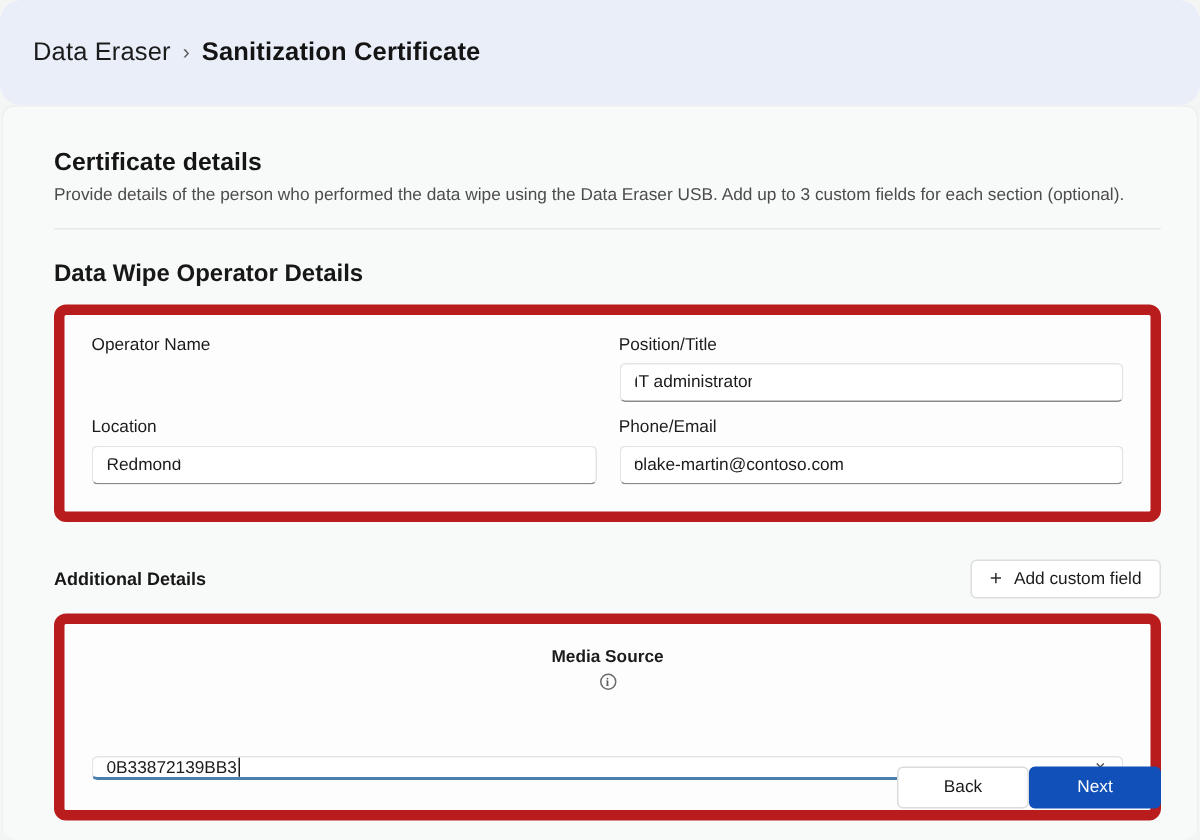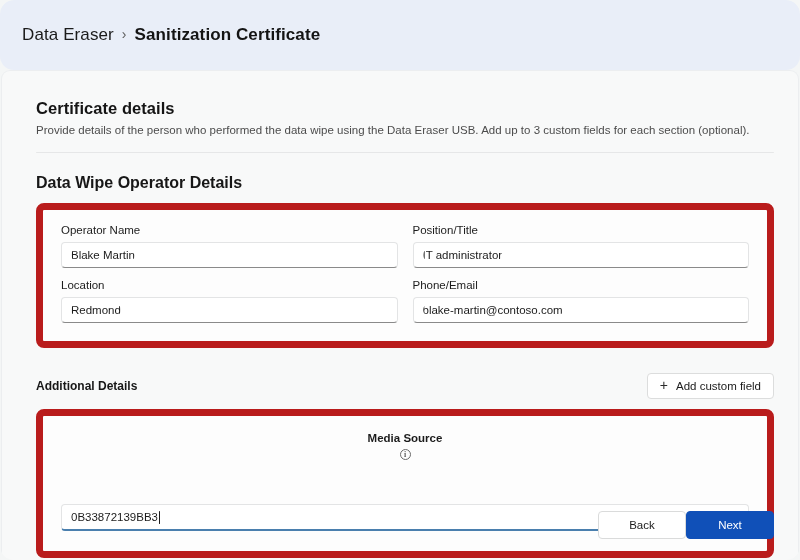--- a/index.html
+++ b/index.html
@@ -125,21 +125,21 @@
   .input .val {
     font-size: 11.5px;
     color: #1b1b1b;
     white-space: nowrap;
     overflow: hidden;
   }
 
   
   .input.focused {
     border-bottom: 2px solid #4a7fae;
-    height: 27px;
+    height: 16px;
     margin-top: 44px;
   }
   .caret {
     display: inline-block;
     width: 1px;
     height: 13px;
     background: #1b1b1b;
     margin-left: 1px;
     vertical-align: -2px;
   }
@@ -255,23 +255,20 @@
 
   <div class="divider"></div>
 
   <div class="section-heading">Data Wipe Operator Details</div>
 
   <div class="card">
     <div class="grid2">
 
       <div>
         <div class="field-label">Operator Name</div>
-        <div class="input">
-          <span class="val">Blake Martin</span>
-        </div>
       </div>
 
       <div>
         <div class="field-label">Position/Title</div>
         <div class="input">
           <span class="val">IT administrator</span>
         </div>
       </div>
 
       <div>

